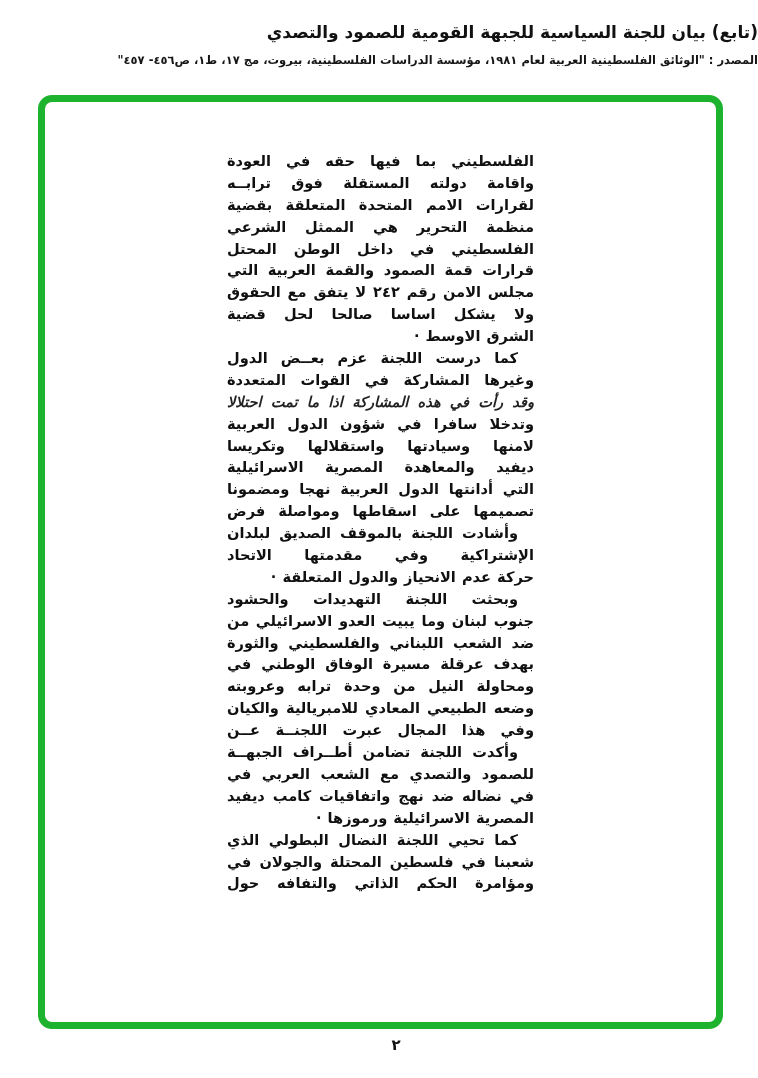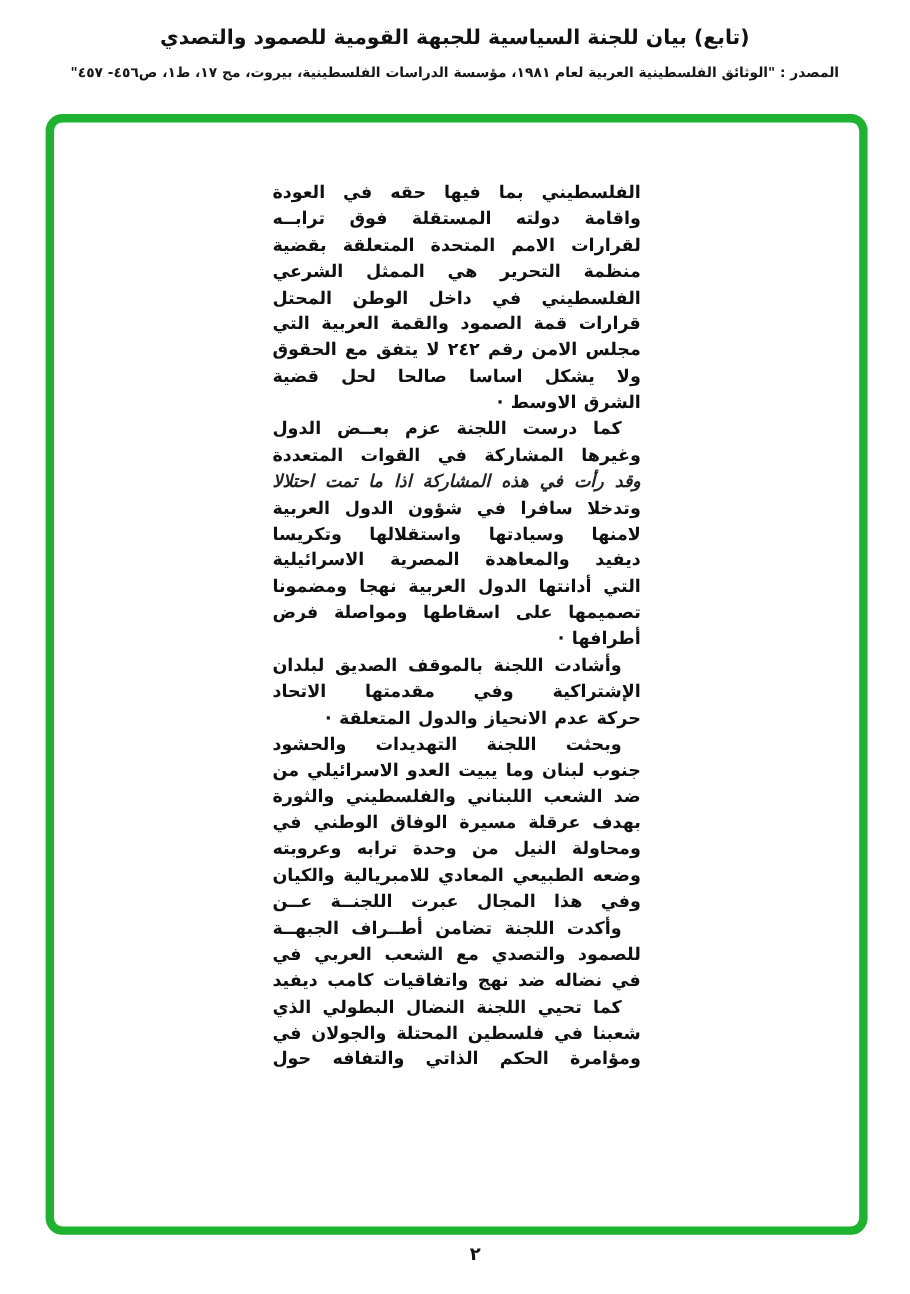--- a/index.html
+++ b/index.html
@@ -6,21 +6,20 @@
   body {
     width: 758px; height: 1078px;
     position: relative;
     background: #ffffff;
     font-family: "DejaVu Sans", sans-serif;
     overflow: hidden;
   }
   .header {
     position: absolute;
     top: 22px; left: 0; right: 0;
-    text-align: center;
     direction: rtl;
   }
   .doc-title {
     font-size: 17px;
     font-weight: bold;
     color: #111;
     letter-spacing: 0;
     padding-left: 0;
   }
   .doc-source {
@@ -101,32 +100,32 @@
     <div class="line">ولا يشكل اساسا صالحا لحل قضية فلسطين ومشكلة</div>
     <div class="line end">الشرق الاوسط ·</div>
     <div class="line indent">كما درست اللجنة عزم بعــض الدول الاوروبيــة</div>
     <div class="line">وغيرها المشاركة في القوات المتعددة الجنسية في سيناء</div>
     <div class="line em">وقد رأت في هذه المشاركة اذا ما تمت احتلالا جديــدا</div>
     <div class="line">وتدخلا سافرا في شؤون الدول العربية وتهديدا خطيرا</div>
     <div class="line">لامنها وسيادتها واستقلالها وتكريسا لاتفاقيات كامب</div>
     <div class="line">ديفيد والمعاهدة المصرية الاسرائيلية الاستسلاميــة</div>
     <div class="line">التي أدانتها الدول العربية نهجا ومضمونا وأكــدت</div>
     <div class="line">تصميمها على اسقاطها ومواصلة فرض العزلة على</div>
-    <div class="line end">أطرافها ·</div>
     <div class="line indent">وأشادت اللجنة بالموقف الصديق لبلدان المنظومــة</div>
     <div class="line">الإشتراكية وفي مقدمتها الاتحاد السوفياتي وموقــف</div>
     <div class="line end">حركة عدم الانحياز والدول المتعلقة ·</div>
     <div class="line indent">وبحثت اللجنة التهديدات والحشود الاسرائيليــة في</div>
     <div class="line">جنوب لبنان وما يبيت العدو الاسرائيلي من عدوان</div>
     <div class="line">ضد الشعب اللبناني والفلسطيني والثورة الفلسطينية</div>
     <div class="line">بهدف عرقلة مسيرة الوفاق الوطني في لبنان الشقيــق</div>
     <div class="line">ومحاولة النيل من وحدة ترابه وعروبته وجره الــى غير</div>
     <div class="line">وضعه الطبيعي المعادي للامبريالية والكيان الصهيوني</div>
     <div class="line">وفي هذا المجال عبرت اللجنــة عــن تقديرهــا للدور</div>
     <div class="line indent">وأكدت اللجنة تضامن أطــراف الجبهــة القوميــة</div>
     <div class="line">للصمود والتصدي مع الشعب العربي في مصر الشقيقة</div>
     <div class="line">في نضاله ضد نهج واتفاقيات كامب ديفيد والمعاهدة</div>
+    <div class="line end">المصرية الاسرائيلية ورموزها ·</div>
     <div class="line indent">كما تحيي اللجنة النضال البطولي الذي يخوضــه</div>
     <div class="line">شعبنا في فلسطين المحتلة والجولان في مقاومته للاحتلال</div>
     <div class="line">ومؤامرة الحكم الذاتي والتفافه حول منظمة التحريــر</div>
   </div>
 
 <div class="page-number">٢</div>
 
 </body></html>

